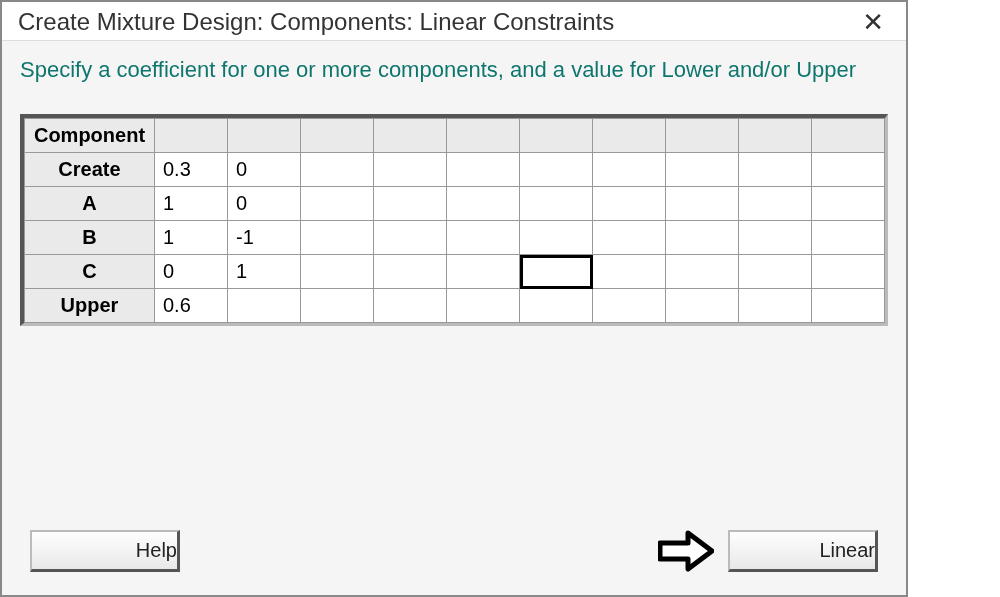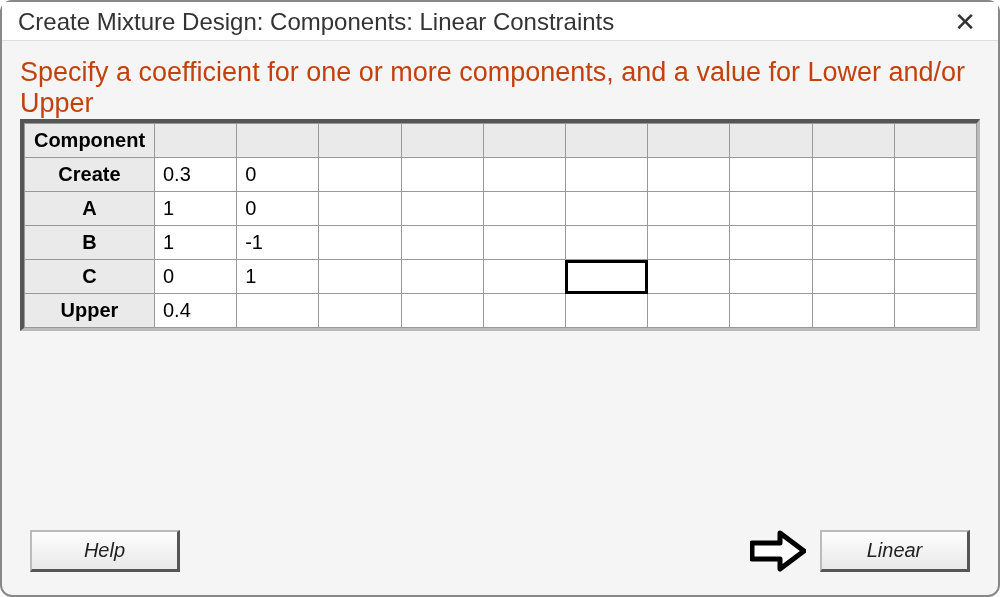--- a/index.html
+++ b/index.html
@@ -6,24 +6,24 @@
     body {
       margin: 0;
       padding: 0;
       font-family: "Segoe UI", Tahoma, Geneva, sans-serif;
       background: #ffffff;
       width: 1000px;
       height: 597px;
       overflow: hidden;
     }
     .dialog {
-      width: 1000px;
+      width: 908px;
       height: 597px;
       border: 2px solid #888;
-      border-radius: 12px;
+      border-radius: 0;
       background: #f5f5f5;
       display: flex;
       flex-direction: column;
     }
     .titlebar {
       display: flex;
       justify-content: space-between;
       align-items: center;
       padding: 6px 16px 4px 16px;
       background: #ffffff;
@@ -42,23 +42,23 @@
       line-height: 1;
     }
     .content {
       flex: 1;
       padding: 16px 18px 0 18px;
       display: flex;
       flex-direction: column;
       background: #f5f5f5;
     }
     .instruction {
-      font-size: 27px;
-      color: #c2410c;
-      margin-bottom: 0;
+      font-size: 22px;
+      color: #0f766e;
+      margin-bottom: 31px;
     }
     .table-wrap {
       border-top: 4px solid #555;
       border-left: 4px solid #555;
       border-right: 3px solid #bbb;
       border-bottom: 3px solid #bbb;
       background: #fff;
       overflow: hidden;
     }
     table {
@@ -103,22 +103,21 @@
       background: linear-gradient(#fefefe, #e8e8e8);
       border-top: 2px solid #bbb;
       border-left: 2px solid #bbb;
       border-right: 3px solid #555;
       border-bottom: 3px solid #555;
       font-size: 20px;
       color: #222;
       cursor: pointer;
       display: flex;
       align-items: center;
-      justify-content: center;
-      font-style: italic;
+      justify-content: flex-end;
     }
     .arrow-annot {
       width: 56px;
       height: 44px;
       margin-right: 4px;
       display: flex;
       align-items: center;
     }
     .arrow-annot svg { display: block; }
   </style>
@@ -200,21 +199,21 @@
               <td class="valcell"></td>
               <td class="valcell"></td>
               <td class="valcell selected"></td>
               <td class="valcell"></td>
               <td class="valcell"></td>
               <td class="valcell"></td>
               <td class="valcell"></td>
             </tr>
             <tr>
               <th class="rowhead">Upper</th>
-              <td class="valcell">0.4</td>
+              <td class="valcell">0.6</td>
               <td class="valcell"></td>
               <td class="valcell"></td>
               <td class="valcell"></td>
               <td class="valcell"></td>
               <td class="valcell"></td>
               <td class="valcell"></td>
               <td class="valcell"></td>
               <td class="valcell"></td>
               <td class="valcell"></td>
             </tr>

